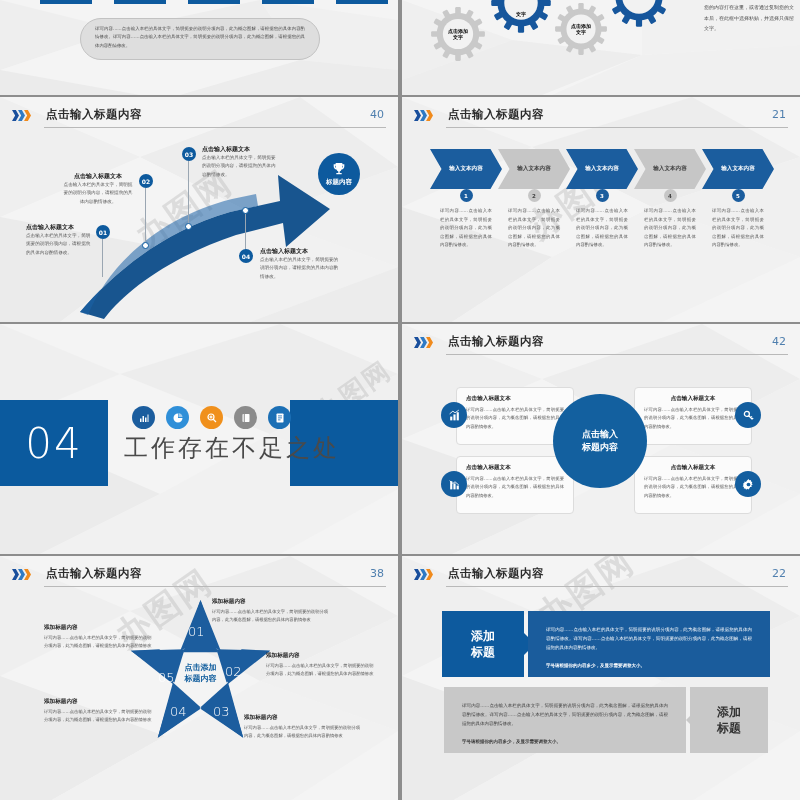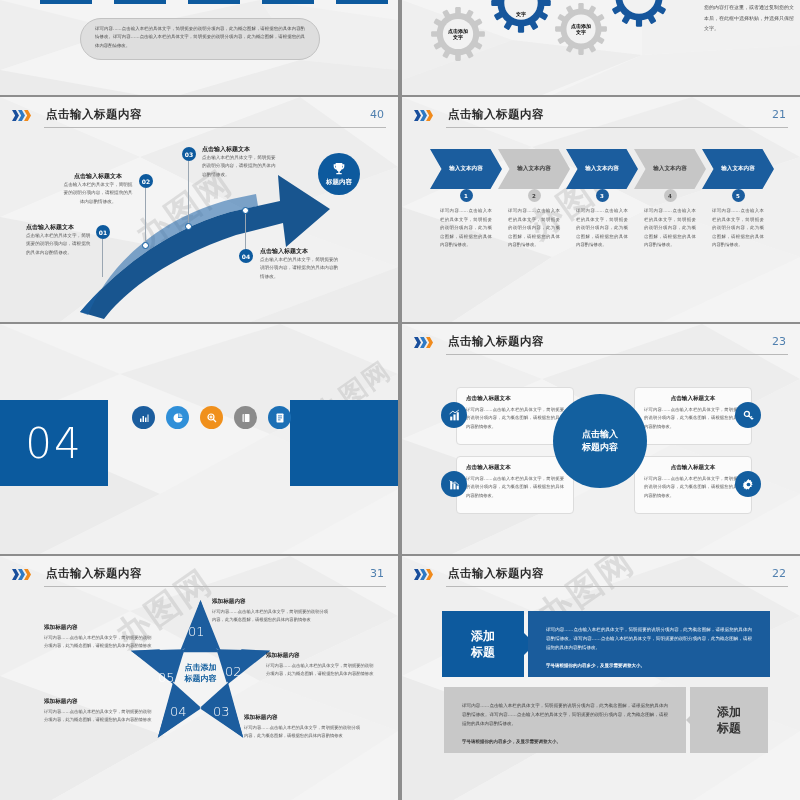--- a/index.html
+++ b/index.html
@@ -507,20 +507,21 @@
             <rect x="5" y="3" width="14" height="18" rx="1.5"></rect>
             <g fill="#1b6fb5">
               <rect x="8" y="7" width="8" height="1.6"></rect>
               <rect x="8" y="11" width="8" height="1.6"></rect>
               <rect x="8" y="15" width="5" height="1.6"></rect>
             </g>
           </svg>
       </i>
     </div>
 
+    <div class="sec-title">工作存在不足之处</div>
   </div>
 
   <div class="slide">
     <div class="poly">
       <svg viewBox="0 0 398 230" preserveAspectRatio="none">
         <rect width="398" height="230" fill="#f4f4f4"></rect>
         <polygon points="0,0 140,55 0,115" fill="#efefef"></polygon>
         <polygon points="140,55 300,0 398,55 270,120" fill="#ededed"></polygon>
         <polygon points="0,115 170,175 50,230 0,230" fill="#ebebeb"></polygon>
         <polygon points="170,175 270,120 398,170 290,230 50,230" fill="#f1f1f1"></polygon>
@@ -528,21 +529,21 @@
       </svg>
     </div>
 
     <div class="hdr">
       <span class="chev">
         <i class="b1"></i>
           <i class="b2"></i>
           <i class="o1"></i>
       </span>
       <span class="hdr-title">点击输入标题内容</span>
-      <span class="hdr-num">23</span>
+      <span class="hdr-num">42</span>
       <span class="hdr-rule"></span>
     </div>
 
     <div class="card23" style="left:54px;top:63px;">
       <h4>点击输入标题文本</h4>
       <p>详写内容……点击输入本栏的具体文字，简明扼要的说明分项内容，此为概念图解，请根据您的具体内容酌情修改。</p>
     </div>
     <div class="card23" style="left:54px;top:132px;">
       <h4>点击输入标题文本</h4>
       <p>详写内容……点击输入本栏的具体文字，简明扼要的说明分项内容，此为概念图解，请根据您的具体内容酌情修改。</p>
@@ -604,21 +605,21 @@
     </div>
     <div class="wm" style="left:110px;top:30px;">办图网</div>
 
     <div class="hdr">
       <span class="chev">
         <i class="b1"></i>
           <i class="b2"></i>
           <i class="o1"></i>
       </span>
       <span class="hdr-title">点击输入标题内容</span>
-      <span class="hdr-num">31</span>
+      <span class="hdr-num">38</span>
       <span class="hdr-rule"></span>
     </div>
 
     <div class="star-wrap">
       <svg viewBox="0 0 200 196" width="145" height="142">
 
         <g fill="#1c5d9e">
           <polygon points="100,0 128,70 100,56 72,70"></polygon>
           <polygon points="196,70 138,116 133,84 157,68"></polygon>
           <polygon points="159,190 100,150 127,127 139,122"></polygon>

